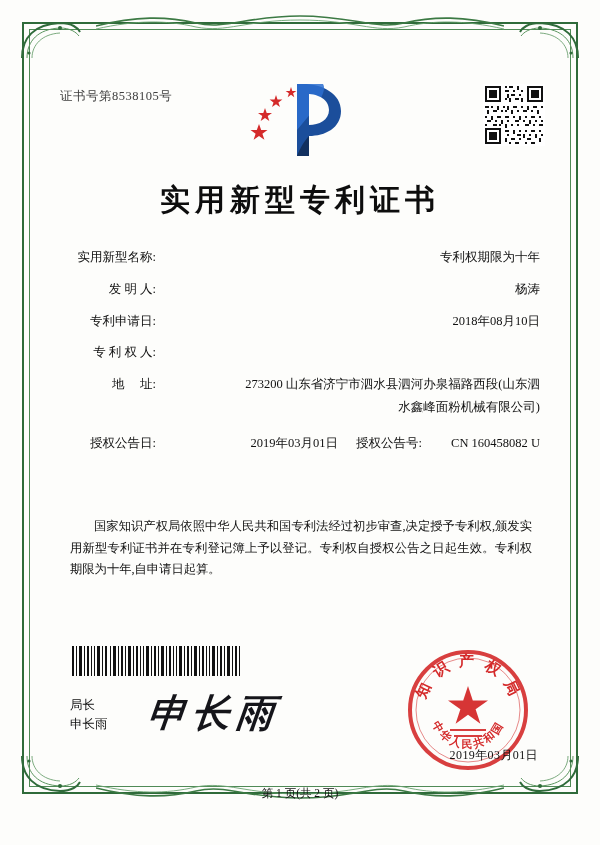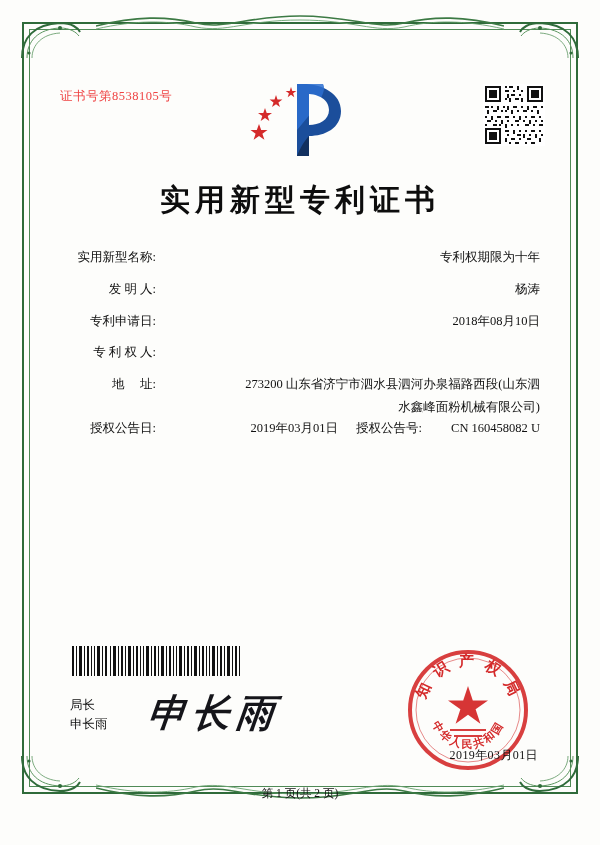--- a/index.html
+++ b/index.html
@@ -56,21 +56,21 @@
   }
   .edge-top { top: 14px; }
   .edge-bottom { bottom: 45px; transform: scaleY(-1); }
 
   
   .cert-no {
     position: absolute;
     left: 60px; top: 88px;
     font-size: 12.5px;
     letter-spacing: 0.5px;
-    color: #ef4444;
+    color: #404040;
   }
 
   .logo {
     position: absolute;
     left: 245px; top: 78px;
     width: 110px; height: 82px;
   }
 
   .qr {
     position: absolute;
@@ -124,21 +124,21 @@
   .field-label2 {
     flex: 0 0 auto;
     width: 84px;
   }
   .field-value2 {
     flex: 1 1 auto;
   }
   .addr-cont {
     padding-left: 86px;
     margin-top: -9px;
-    margin-bottom: 2px;
+    margin-bottom: 17px;
   }
 
   
   .paras {
     position: absolute;
     left: 70px;
     top: 516px;
     width: 462px;
     font-size: 12.3px;
     line-height: 1.75;
@@ -424,20 +424,21 @@
     <div class="field-row two">
       <div class="field-label">授权公告日:</div>
       <div class="field-value">2019年03月01日</div>
       <div class="field-label2">授权公告号:</div>
       <div class="field-value2">CN 160458082 U</div>
     </div>
 
   </div>
 
   <div class="paras">
+    <p>国家知识产权局依照中华人民共和国专利法经过初步审查,决定授予专利权,颁发实用新型专利证书并在专利登记簿上予以登记。专利权自授权公告之日起生效。专利权期限为十年,自申请日起算。</p>
   </div>
 
   <div class="barcode">
     <svg width="170" height="30" viewBox="0 0 170 30" shape-rendering="crispEdges">
       <g fill="#111">
         <rect x="0" y="0" width="2" height="30"></rect>
           <rect x="4" y="0" width="1" height="30"></rect>
         <rect x="7" y="0" width="3" height="30"></rect>
           <rect x="12" y="0" width="1" height="30"></rect>
         <rect x="15" y="0" width="2" height="30"></rect>

